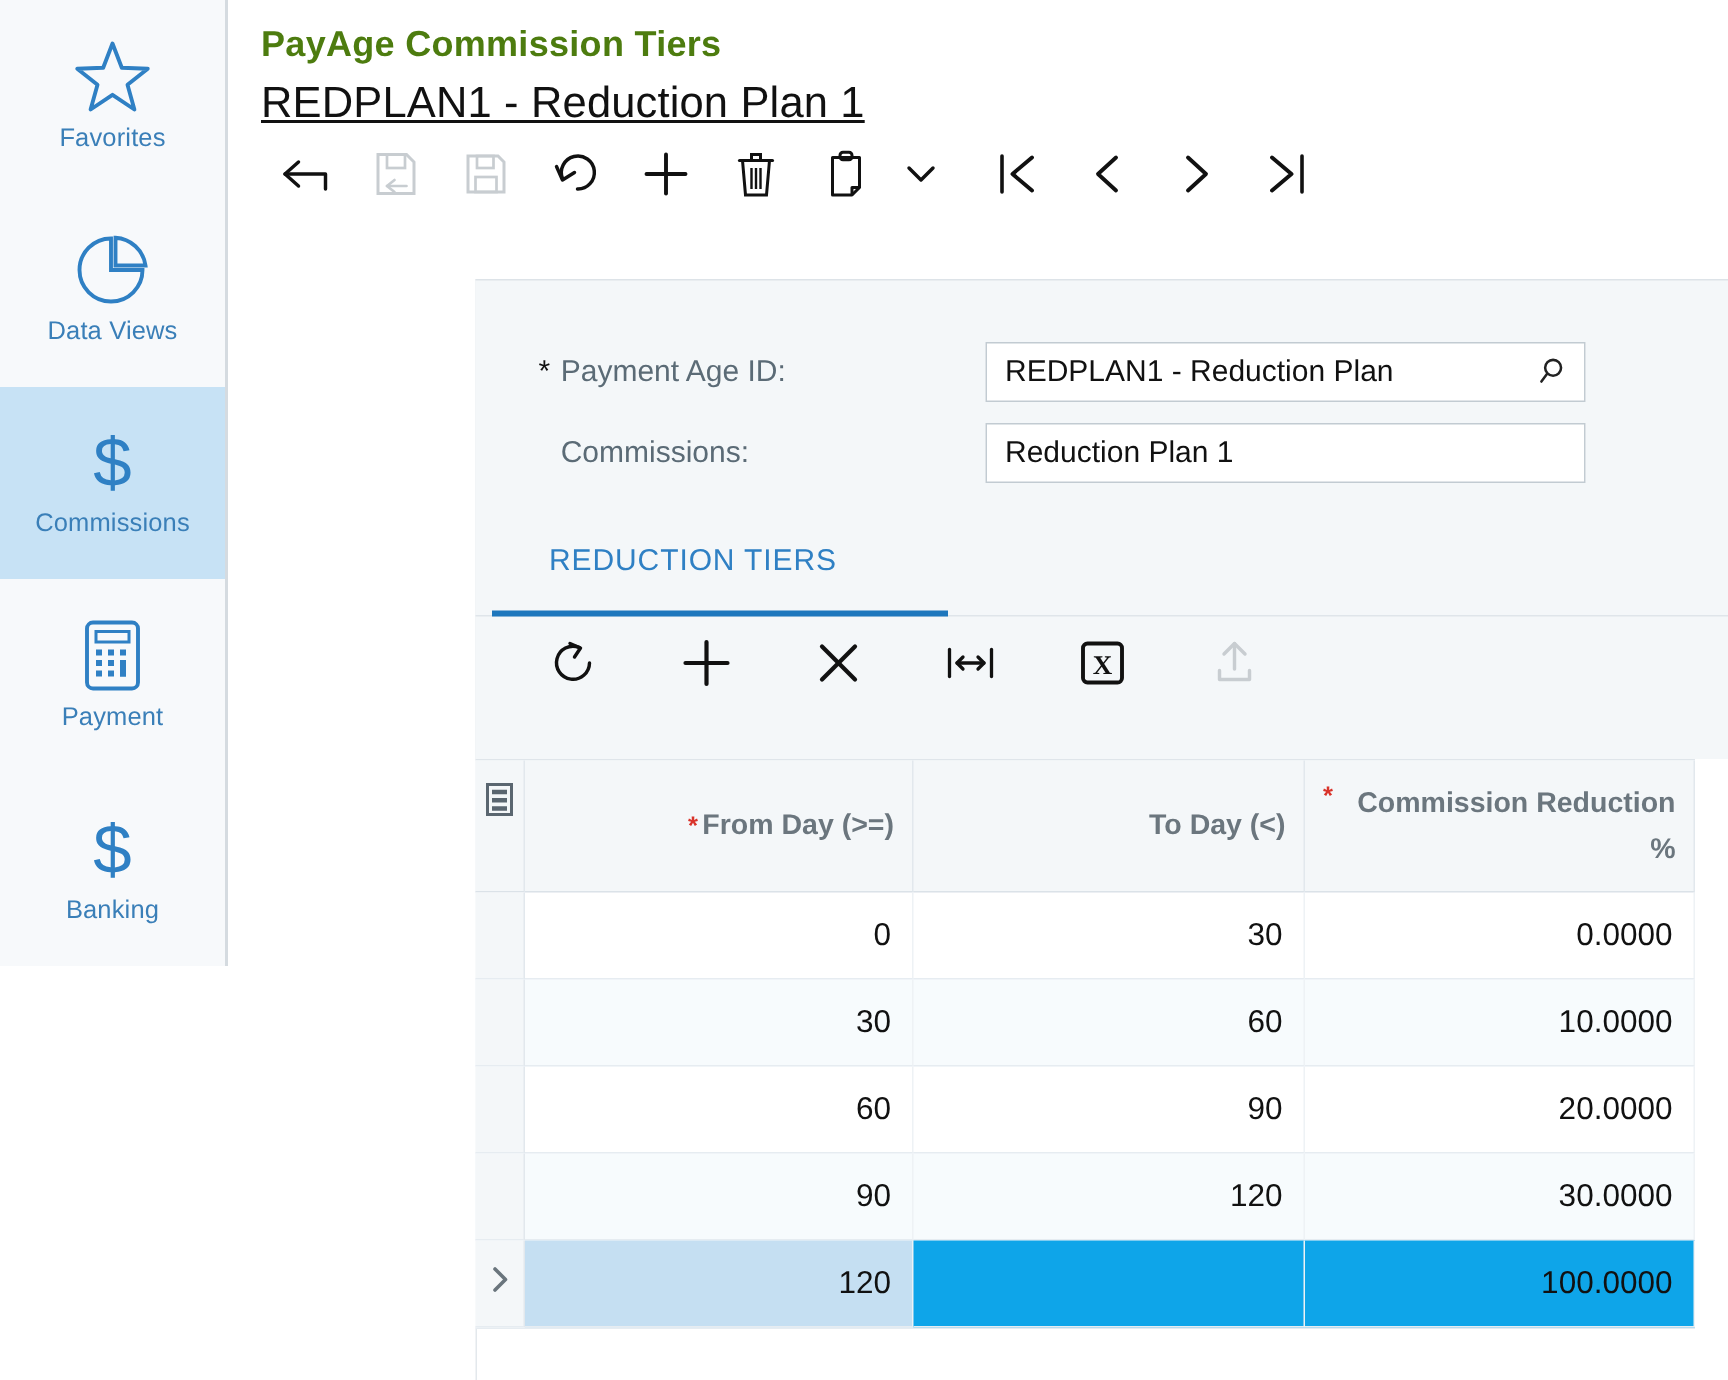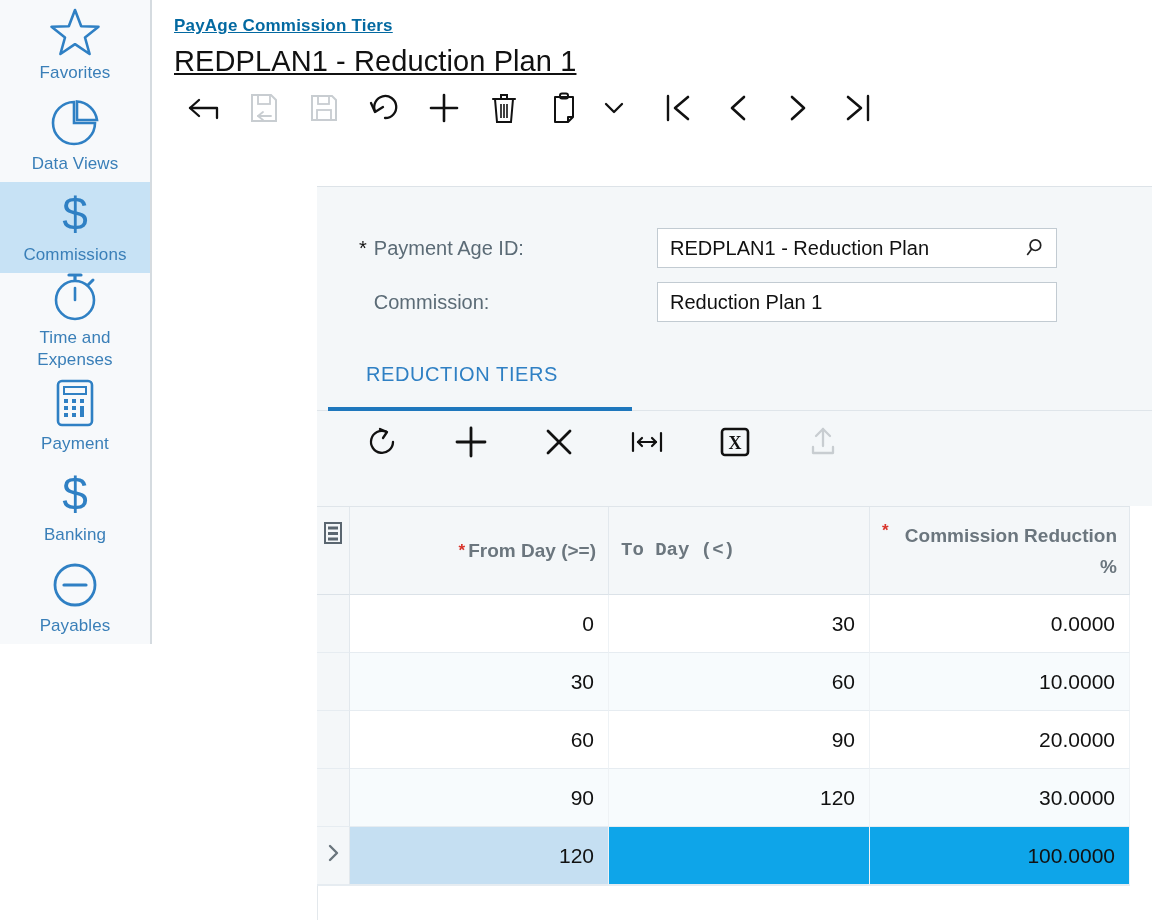--- a/index.html
+++ b/index.html
@@ -43,22 +43,22 @@
 
   
   .main {
     flex: 1 1 auto; height: 920px;
     background: #ffffff;
     position: relative;
     padding-left: 11px;
     overflow: hidden;
   }
   .crumb {
-    color: #0369a1; font-size: 17px; font-weight: bold;
-    padding: 16px 0 0 11px; letter-spacing: 0.2px; text-decoration: underline;
+    color: #4d7c0f; font-size: 24px; font-weight: bold;
+    padding: 16px 0 0 11px; letter-spacing: 0.2px;
   }
   .page-title {
     color: #111; font-size: 29px; font-weight: normal;
     padding: 9px 0 0 11px; letter-spacing: 0.1px; text-decoration: underline;
   }
 
   
   .toolbar {
     height: 64px; display: flex; align-items: center;
     padding-left: 11px; gap: 0;
@@ -137,21 +137,21 @@
   .grid-head { display: flex; background: #f4f7f9; height: 88px; }
   .gh-cell {
     border-right: 1px solid #e2e8ed;
     border-bottom: 1px solid #dbe2e8;
     display: flex; align-items: center;
     font-size: 19px; font-weight: bold; color: #6b767e;
     padding: 0 12px;
   }
   .gh-cell.selcol { width: 33px; padding: 0; justify-content: center; align-items: flex-start; padding-top: 14px; }
   .gh-cell.c1 { width: 259px; justify-content: flex-end; }
-  .gh-cell.c2 { width: 261px; justify-content: flex-start; font-family: Liberation Mono, monospace; }
+  .gh-cell.c2 { width: 261px; justify-content: flex-end; }
   .gh-cell.c3 { width: 260px; justify-content: flex-end; text-align: right; border-right: 1px solid #e2e8ed; }
   .gh-text { text-align: right; line-height: 31px; }
 
   .grid-row { display: flex; height: 58px; }
   .grid-row.odd  { background: #ffffff; }
   .grid-row.even { background: #f7fbfd; }
   .grid-row.selected .gc { background: #0ea5e9; }
   .grid-row.selected .gc.active { background: #c5dff2; }
   .grid-row.selected .gc.selcol { background: #f4f7f9; }
   .gc {
@@ -195,32 +195,20 @@
         </span>
         <span class="nav-label">Data Views</span>
       </div>
       <div class="nav-item active">
         <span class="nav-icon">
           <svg width="40" height="52" viewBox="0 0 40 52" fill="none">
             <text x="20" y="42" font-family="Liberation Sans, sans-serif" font-size="46" fill="#2f80c4" text-anchor="middle">$</text>
           </svg>
         </span>
         <span class="nav-label">Commissions</span>
-      </div>
-      <div class="nav-item">
-        <span class="nav-icon">
-          <svg width="50" height="52" viewBox="0 0 50 52" fill="none">
-            <circle cx="25" cy="29" r="19" stroke="#2f80c4" stroke-width="2.6"></circle>
-            <line x1="25" y1="29" x2="25" y2="17" stroke="#2f80c4" stroke-width="2.6" stroke-linecap="round"></line>
-            <line x1="19" y1="4" x2="31" y2="4" stroke="#2f80c4" stroke-width="3.2" stroke-linecap="round"></line>
-            <line x1="25" y1="4" x2="25" y2="10" stroke="#2f80c4" stroke-width="3.2"></line>
-            <line x1="38" y1="14" x2="43" y2="9" stroke="#2f80c4" stroke-width="3" stroke-linecap="round"></line>
-          </svg>
-        </span>
-        <span class="nav-label two-line">Time and Expenses</span>
       </div>
       <div class="nav-item">
         <span class="nav-icon">
           <svg width="46" height="50" viewBox="0 0 46 50" fill="none">
             <rect x="6" y="3" width="34" height="44" rx="4" stroke="#2f80c4" stroke-width="2.6"></rect>
             <rect x="12" y="9" width="22" height="7" stroke="#2f80c4" stroke-width="2"></rect>
             <rect x="12" y="21" width="4" height="4" fill="#2f80c4"></rect>
             <rect x="20" y="21" width="4" height="4" fill="#2f80c4"></rect>
             <rect x="28" y="21" width="4" height="4" fill="#2f80c4"></rect>
             <rect x="12" y="28" width="4" height="4" fill="#2f80c4"></rect>
@@ -235,29 +223,20 @@
         <span class="nav-label">Payment</span>
       </div>
       <div class="nav-item">
         <span class="nav-icon">
           <svg width="40" height="52" viewBox="0 0 40 52" fill="none">
             <text x="20" y="42" font-family="Liberation Sans, sans-serif" font-size="46" fill="#2f80c4" text-anchor="middle">$</text>
           </svg>
         </span>
         <span class="nav-label">Banking</span>
       </div>
-      <div class="nav-item">
-        <span class="nav-icon">
-          <svg width="50" height="50" viewBox="0 0 50 50" fill="none">
-            <circle cx="25" cy="25" r="20" stroke="#2f80c4" stroke-width="2.8"></circle>
-            <line x1="14" y1="25" x2="36" y2="25" stroke="#2f80c4" stroke-width="3.2" stroke-linecap="round"></line>
-          </svg>
-        </span>
-        <span class="nav-label">Payables</span>
-      </div>
     </nav>
 
   <main class="main">
 
     <div class="crumb">PayAge Commission Tiers</div>
     <div class="page-title">REDPLAN1 - Reduction Plan 1</div>
 
     <div class="toolbar" id="toolbar">
         <div class="tb-btn">
           <span><svg width="34" height="30" viewBox="0 0 34 30" fill="none">
@@ -356,21 +335,21 @@
                 <circle cx="9.4" cy="8.2" r="5.3" stroke="#222" stroke-width="1.7"></circle>
                 <line x1="5.3" y1="12.4" x2="1.6" y2="17.4" stroke="#222" stroke-width="1.7" stroke-linecap="round"></line>
               </svg>
             </span>
           </div>
         </div>
 
         <div class="form-row">
           <div class="form-label">
             <span class="req-star" style="visibility:hidden">*</span>
-            <span>Commission:</span>
+            <span>Commissions:</span>
           </div>
           <div class="field">
             <span class="fval">Reduction Plan 1</span>
           </div>
         </div>
 
       </div>
 
       <div class="tabstrip">
         <span class="tab">REDUCTION TIERS</span>

